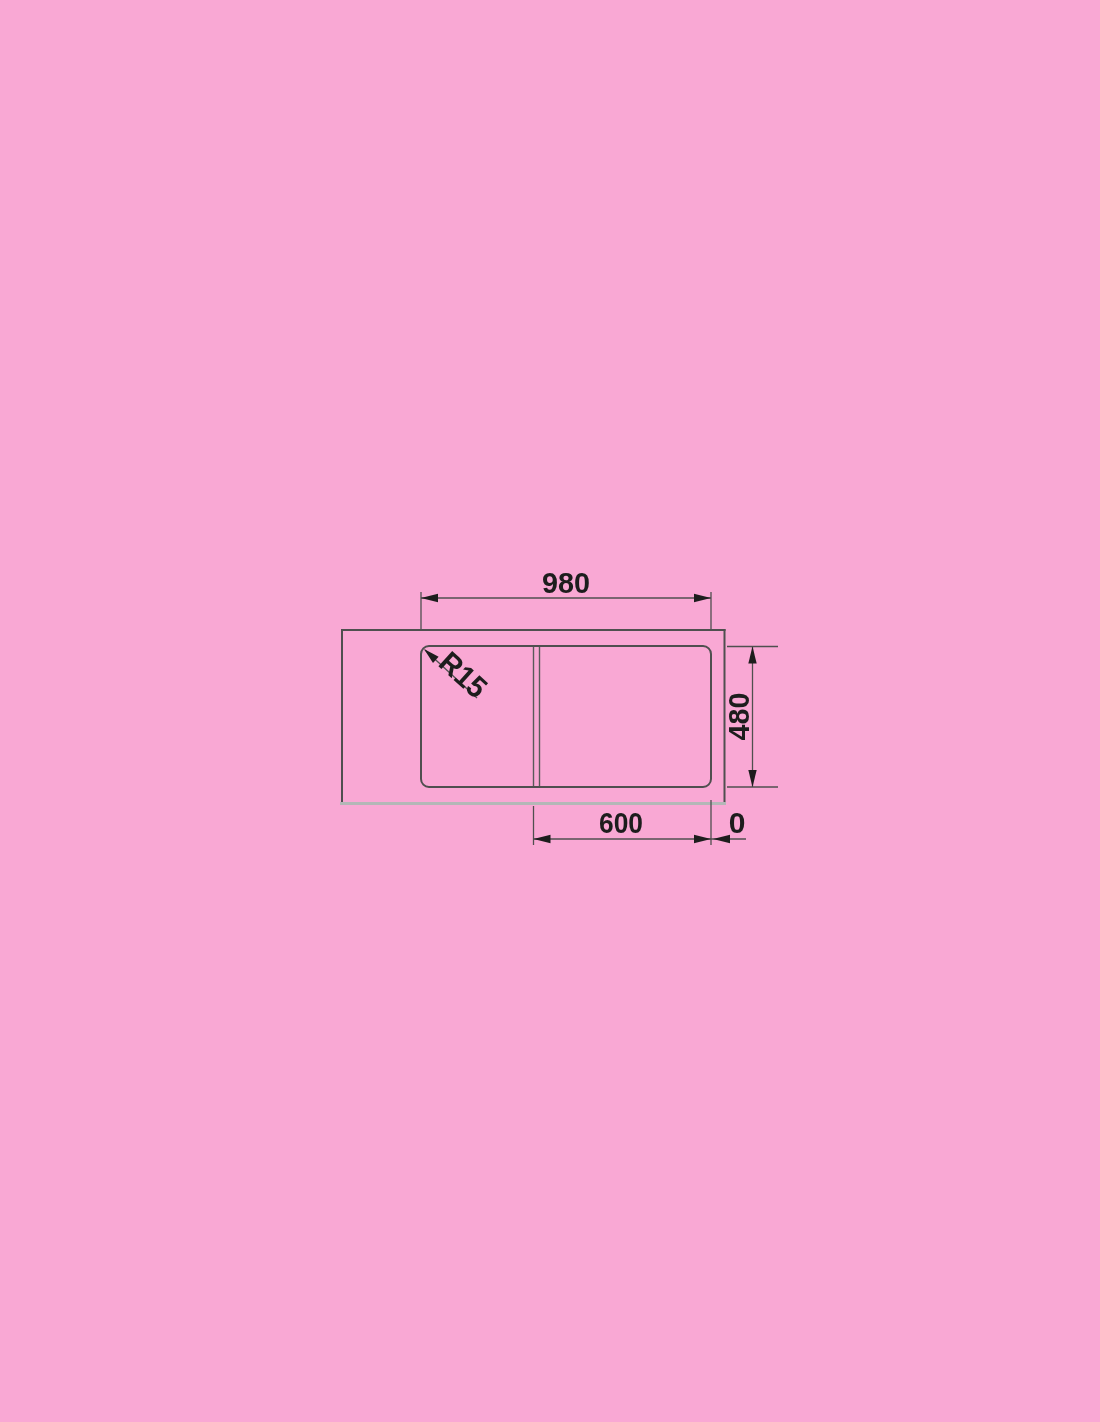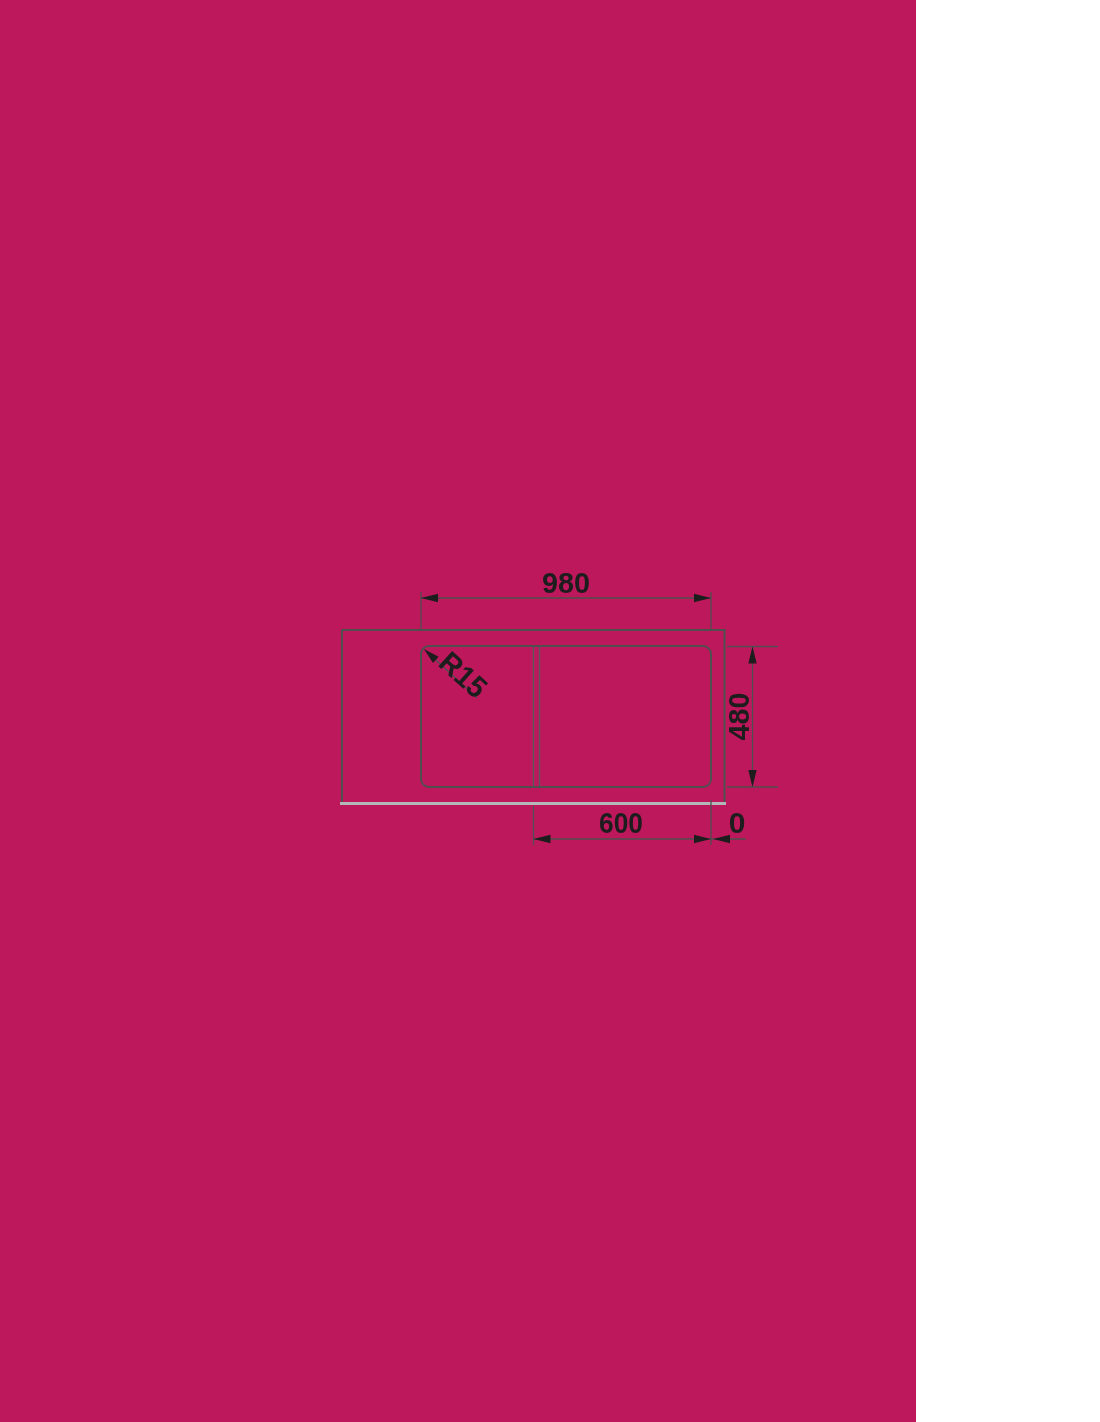--- a/index.html
+++ b/index.html
@@ -8,23 +8,23 @@
   }
   body {
     width: 1100px;
     height: 1422px;
     background: #ffffff;
     font-family: "Liberation Sans", "DejaVu Sans", sans-serif;
     overflow: hidden;
   }
   .canvas {
     position: relative;
-    width: 916px;
+    width: 1100px;
     height: 1422px;
-    background: #be185d;
+    background: #f9a8d4;
   }
   svg.diagram {
     position: absolute;
     left: 0;
     top: 0;
   }
   
   .obj {
     stroke: #4f4f4f;
     stroke-width: 2;

